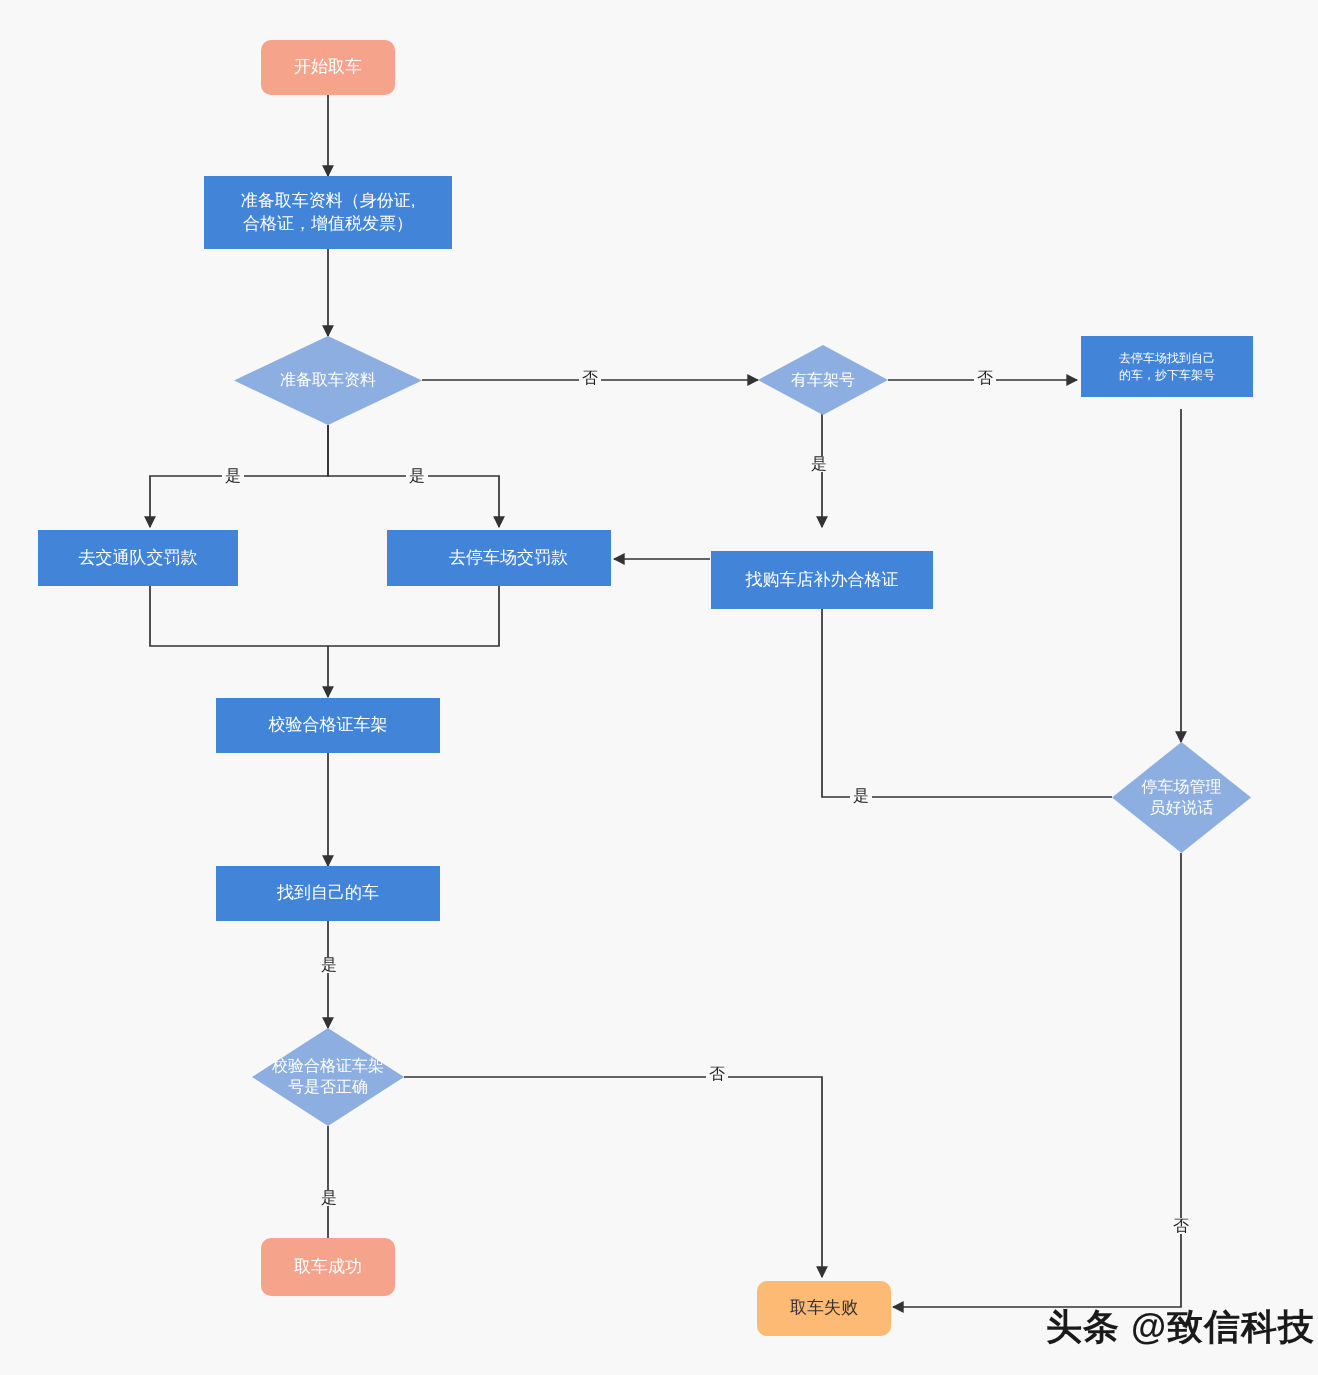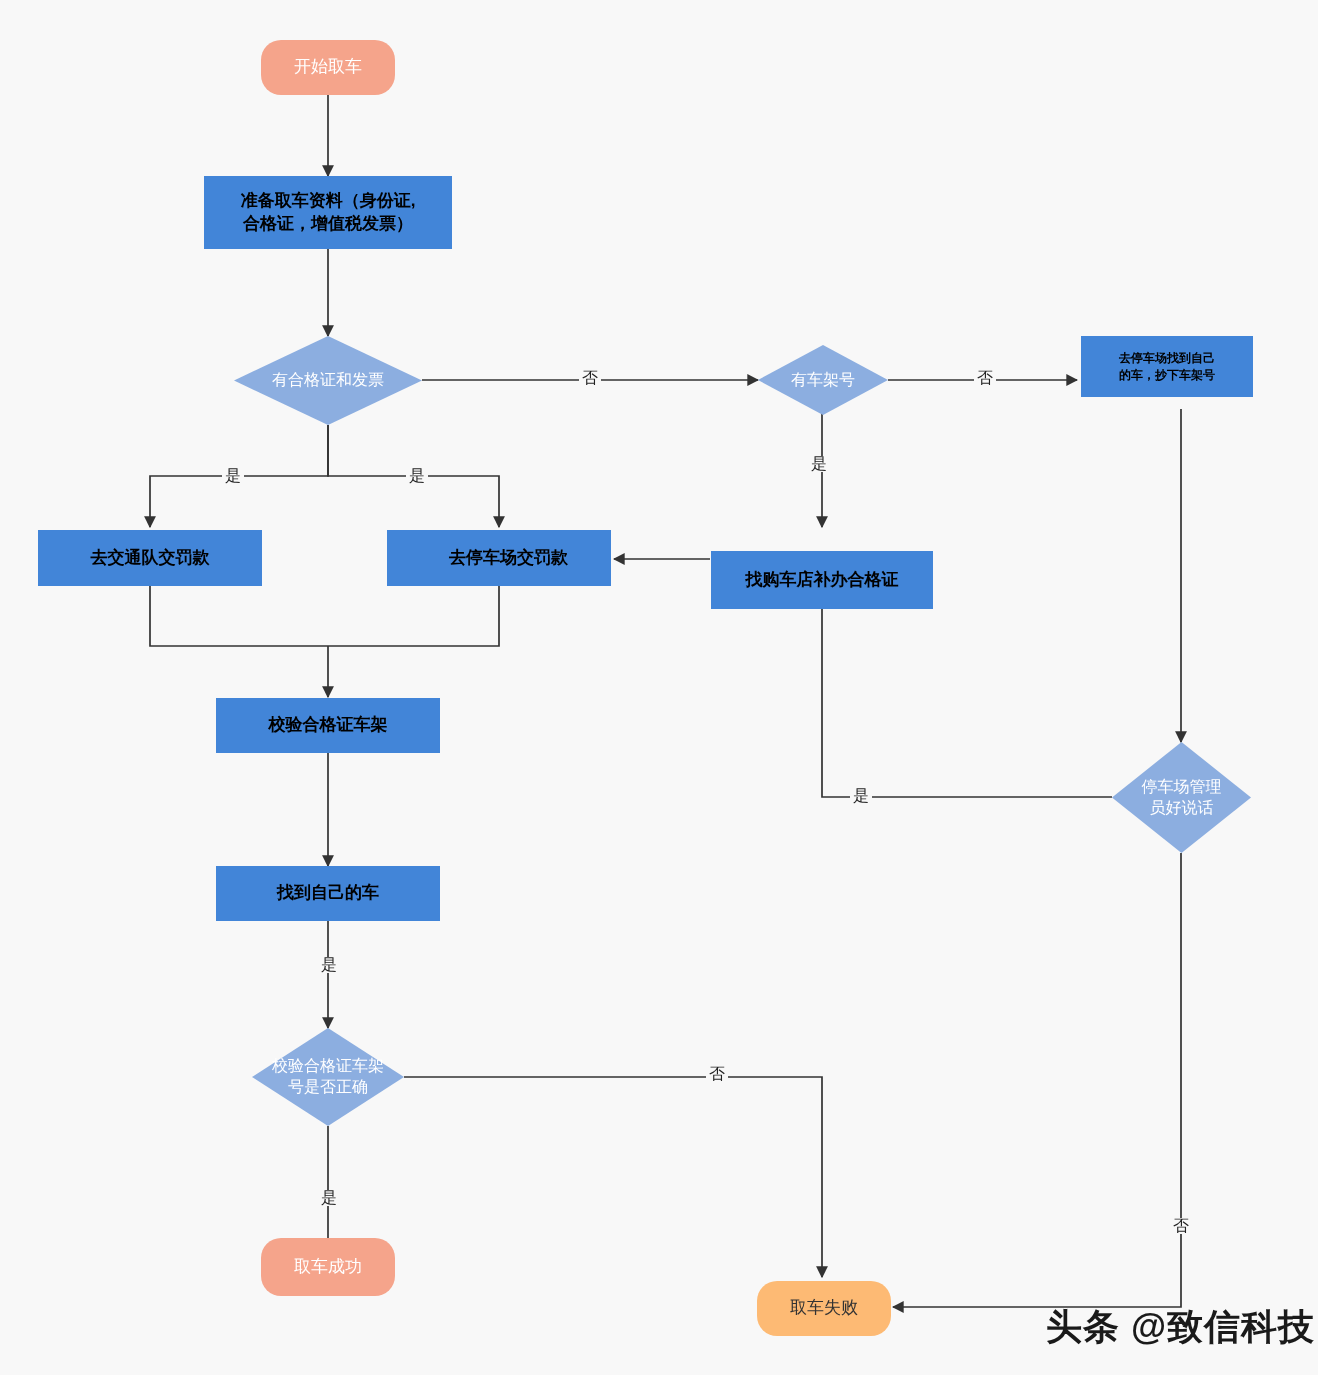--- a/index.html
+++ b/index.html
@@ -29,34 +29,33 @@
     display: flex;
     align-items: center;
     justify-content: center;
     text-align: center;
     box-sizing: border-box;
     line-height: 1.35;
     white-space: pre-line;
     z-index: 3;
   }
   .node-terminal {
-    border-radius: 20px;
+    border-radius: 10px;
     color: #ffffff;
     font-size: 17px;
   }
   .node-terminal-start { background: #f5a48b; }
   .node-terminal-fail {
     background: #fdba74;
     color: #333333;
   }
   .node-process {
     background: #4285d8;
-    color: #000000;
+    color: #ffffff;
     font-size: 17px;
-    font-weight: bold;
   }
   .node-decision-wrap {
     position: absolute;
     z-index: 3;
   }
   .diamond-svg { position: absolute; left:0; top:0; }
   .node-decision-label {
     position: absolute;
     left: 0; top: 0;
     width: 100%; height: 100%;
@@ -147,36 +146,36 @@
 
   <div class="node node-process" style="left:204px; top:176px; width:248px; height:73px;">
     <span>准备取车资料（身份证,
 合格证，增值税发票）</span>
   </div>
 
   <div class="node-decision-wrap" style="left:234px; top:336px; width:188px; height:89px;">
     <svg class="diamond-svg" width="188" height="89" viewBox="0 0 188 89">
       <polygon points="94,0 188,44.5 94,89 0,44.5" fill="#8caee0"></polygon>
     </svg>
-    <div class="node-decision-label">有合格证和发票</div>
+    <div class="node-decision-label">准备取车资料</div>
   </div>
 
   <div class="node-decision-wrap" style="left:758px; top:345px; width:130px; height:70px;">
     <svg class="diamond-svg" width="130" height="70" viewBox="0 0 130 70">
       <polygon points="65,0 130,35 65,70 0,35" fill="#8caee0"></polygon>
     </svg>
     <div class="node-decision-label">有车架号</div>
   </div>
 
   <div class="node node-process" style="left:1081px; top:336px; width:172px; height:61px; font-size:12px;">
     <span>去停车场找到自己
 的车，抄下车架号</span>
   </div>
 
-  <div class="node node-process" style="left:38px; top:530px; width:224px; height:56px;">
+  <div class="node node-process" style="left:38px; top:530px; width:200px; height:56px;">
     <span>去交通队交罚款</span>
   </div>
 
   <div class="node node-process" style="left:387px; top:530px; width:224px; height:56px;padding-left:19px;">
     <span>去停车场交罚款</span>
   </div>
 
   <div class="node node-process" style="left:711px; top:531px; width:222px; height:58px;margin-top:20px;">
     <span>找购车店补办合格证</span>
   </div>

